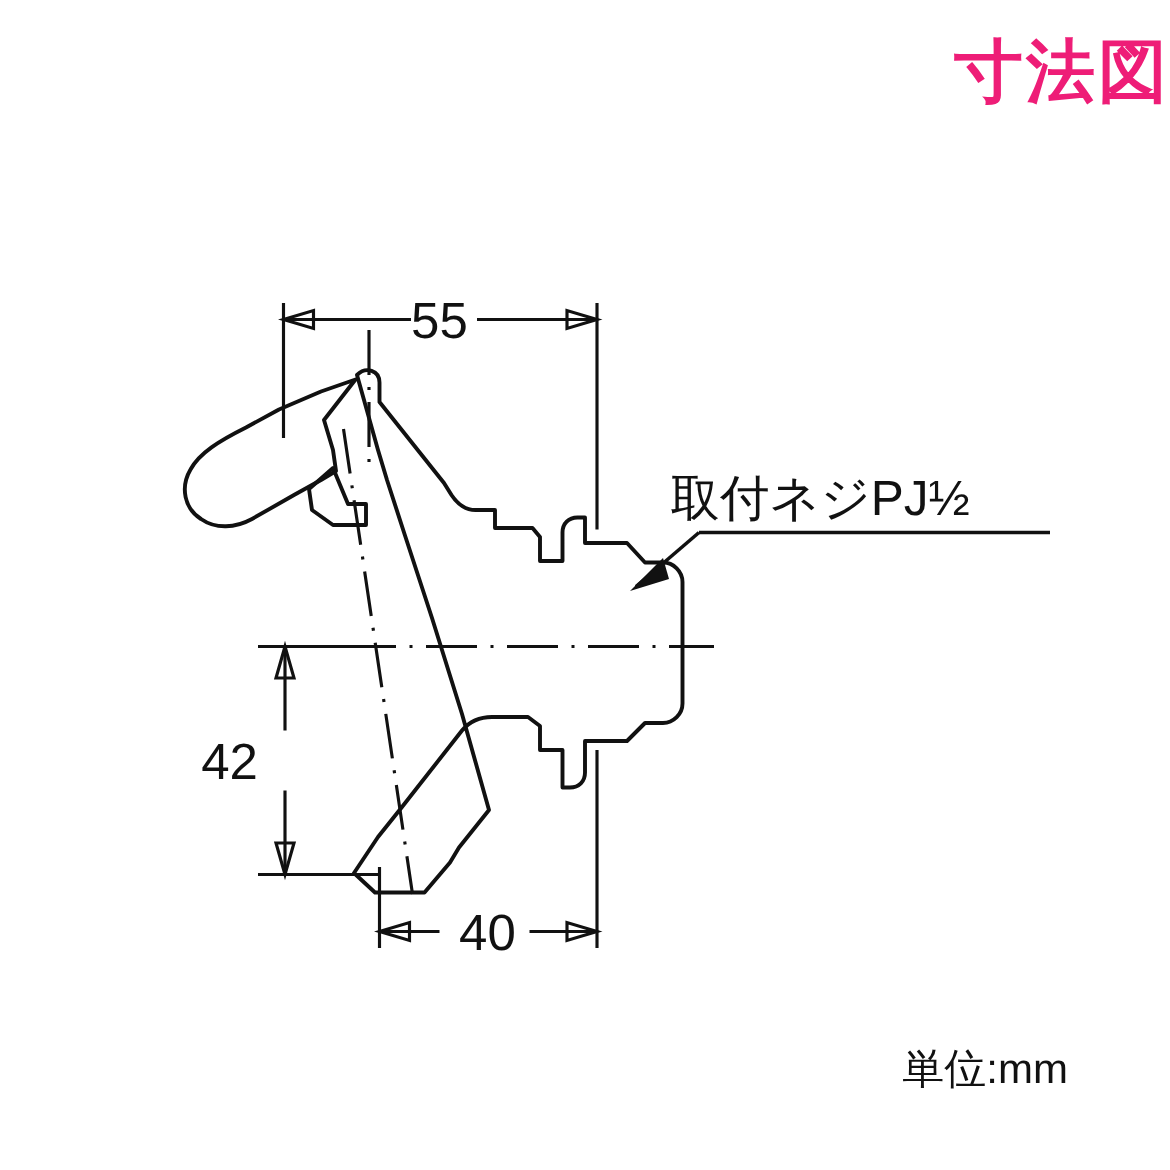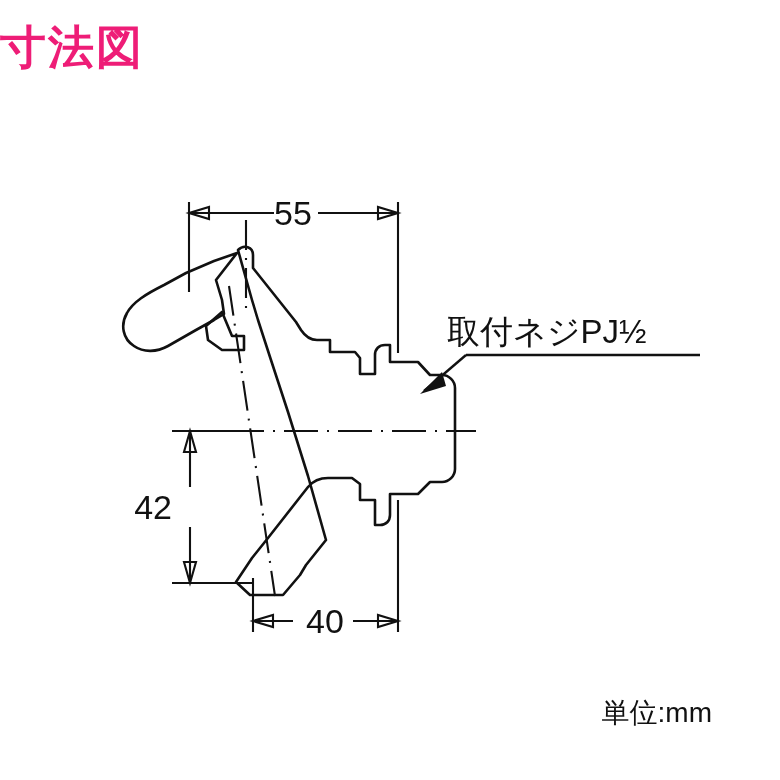--- a/index.html
+++ b/index.html
@@ -13,21 +13,21 @@
     height: 780px;
     background: #ffffff;
     overflow: hidden;
     font-family: "Liberation Sans", "DejaVu Sans", sans-serif;
   }
   #title {
     position: absolute;
     left: 0;
     top: 24px;
     width: 780px;
-    text-align: left;
+    text-align: right;
     font-size: 46px;
     font-weight: 700;
     letter-spacing: 2px;
     color: #ee1d77;
     line-height: 1;
     user-select: none;
   }
   #drawing {
     position: absolute;
     left: 0;

